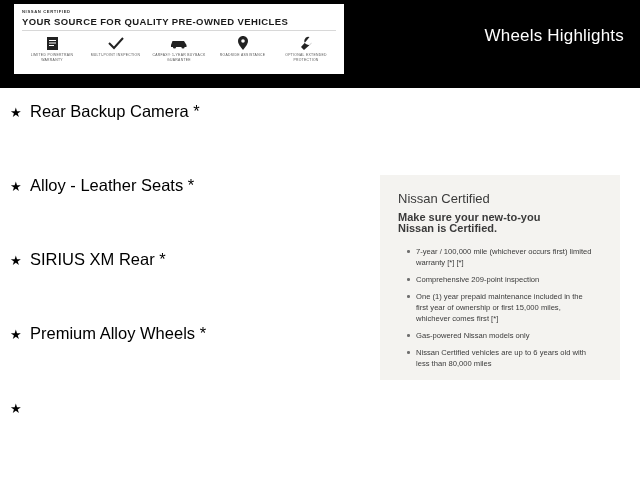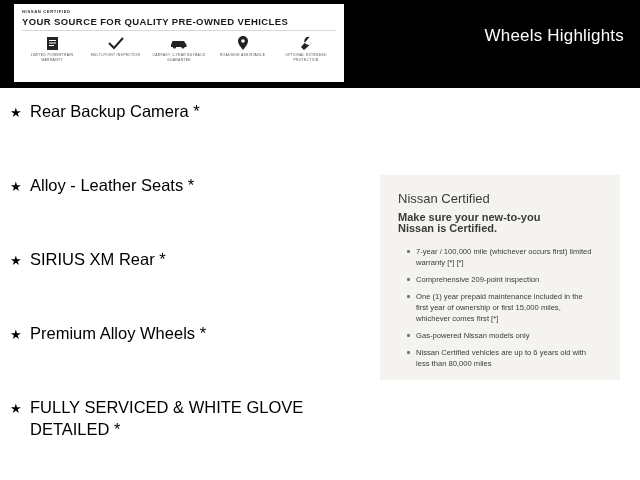--- a/index.html
+++ b/index.html
@@ -24,21 +24,21 @@
     height: 88px;
     background: #000000;
     box-sizing: border-box;
   }
 
   .cert-card {
     position: absolute;
     left: 14px;
     top: 4px;
     width: 330px;
-    height: 78px;
+    height: 70px;
     background: #ffffff;
     box-sizing: border-box;
     padding: 4px 6px 0 6px;
   }
 
   .cert-brandline {
     font-size: 4.2px;
     letter-spacing: 0.6px;
     color: #333333;
     font-weight: bold;
@@ -266,21 +266,20 @@
     <div class="feature-text">SIRIUS XM Rear *</div>
   </div>
 
   <div class="feature-row">
     <div class="bullet-star">★</div>
     <div class="feature-text">Premium Alloy Wheels *</div>
   </div>
 
   <div class="feature-row">
     <div class="bullet-star">★</div>
-    <div class="feature-text" style="max-width:320px;">FULLY SERVICED &amp; WHITE GLOVE DETAILED *</div>
   </div>
 
 </div>
 
 <div class="info-box">
   <div class="info-title">Nissan Certified</div>
   <div class="info-sub">Make sure your new-to-you Nissan is Certified.</div>
   <ul class="info-list">
     <li>7-year / 100,000 mile (whichever occurs first) limited warranty [*]  [*]</li>
     <li>Comprehensive 209-point inspection</li>

